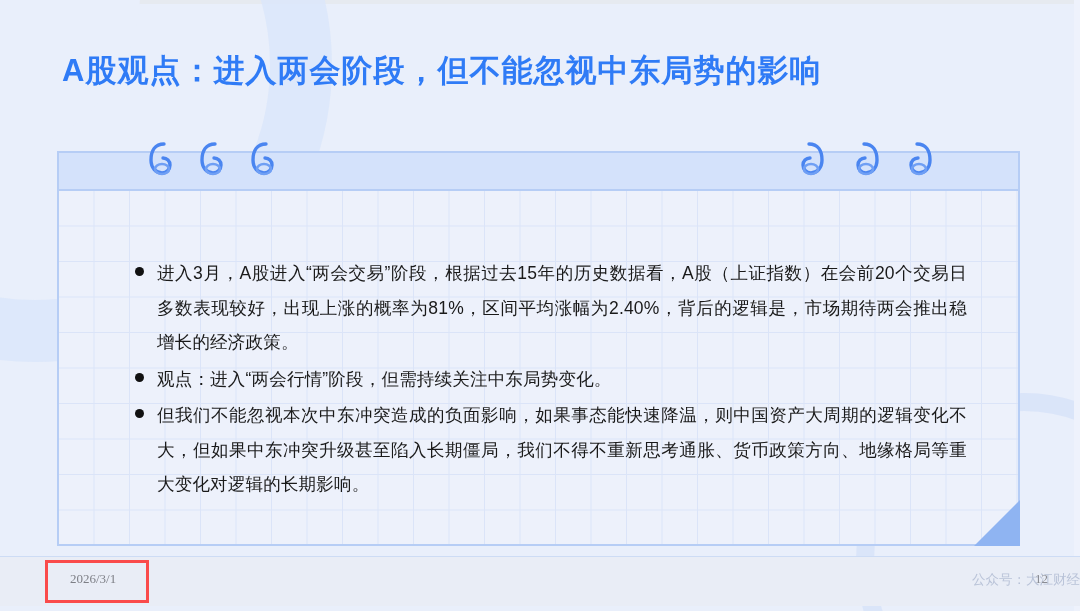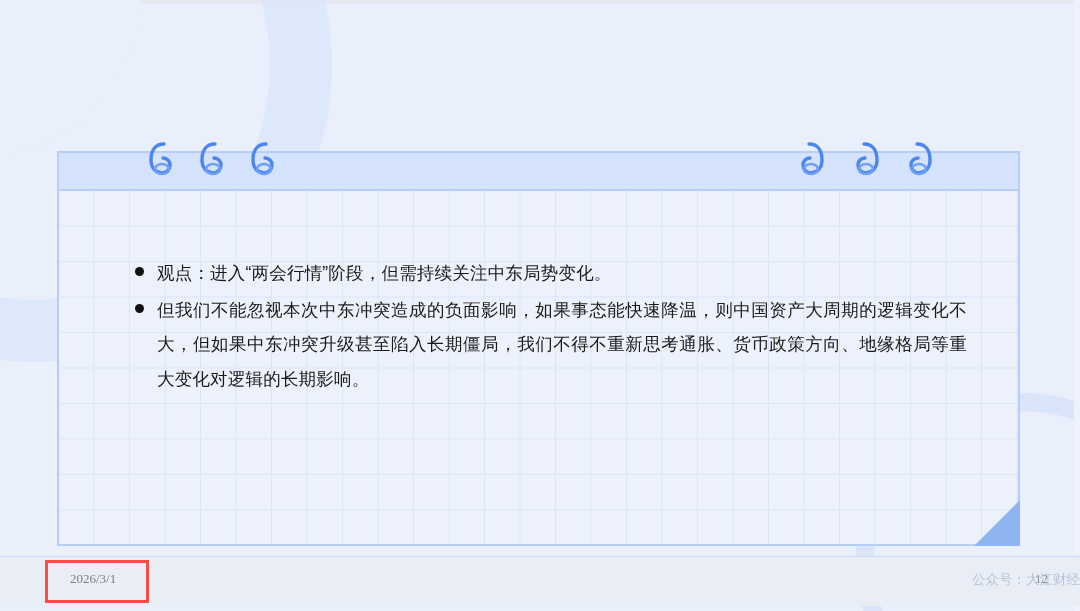--- a/index.html
+++ b/index.html
@@ -232,28 +232,35 @@
 <body>
 
 <div class="slide">
 
   <div class="deco deco-edge-t"></div>
   <div class="deco deco-ring-tl"></div>
   <div class="deco deco-ring-tl-2"></div>
   <div class="deco deco-arc-br"></div>
   <div class="deco deco-edge-r"></div>
 
+  <div class="title">A股观点：进入两会阶段，但不能忽视中东局势的影响</div>
 
   <div class="card">
     <div class="card-header"></div>
     <div class="card-grid"></div>
     <div class="card-fold"></div>
 
     <div class="content">
 
+      <div class="bullet-row">
+        <div class="bullet-dot">
+            <i></i>
+          </div>
+        <div class="bullet-text">进入3月，A股进入“两会交易”阶段，根据过去15年的历史数据看，A股（上证指数）在会前20个交易日多数表现较好，出现上涨的概率为81%，区间平均涨幅为2.40%，背后的逻辑是，市场期待两会推出稳增长的经济政策。</div>
+      </div>
 
       <div class="bullet-row">
         <div class="bullet-dot">
             <i></i>
           </div>
         <div class="bullet-text">观点：进入“两会行情”阶段，但需持续关注中东局势变化。</div>
       </div>
 
       <div class="bullet-row">
         <div class="bullet-dot">

